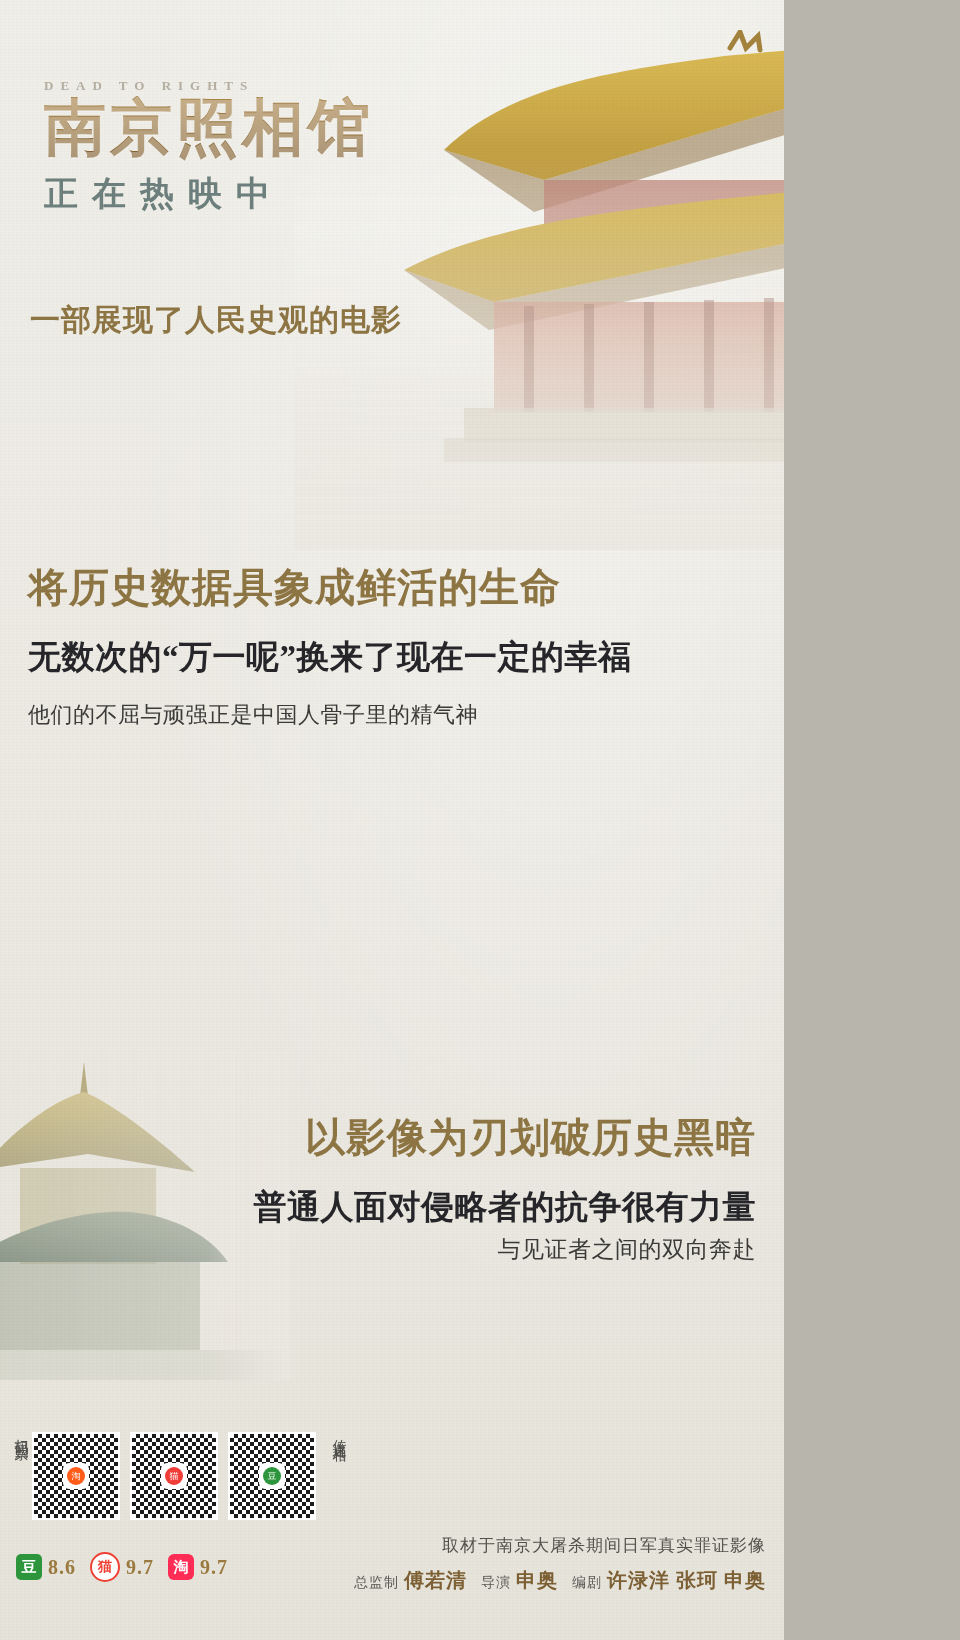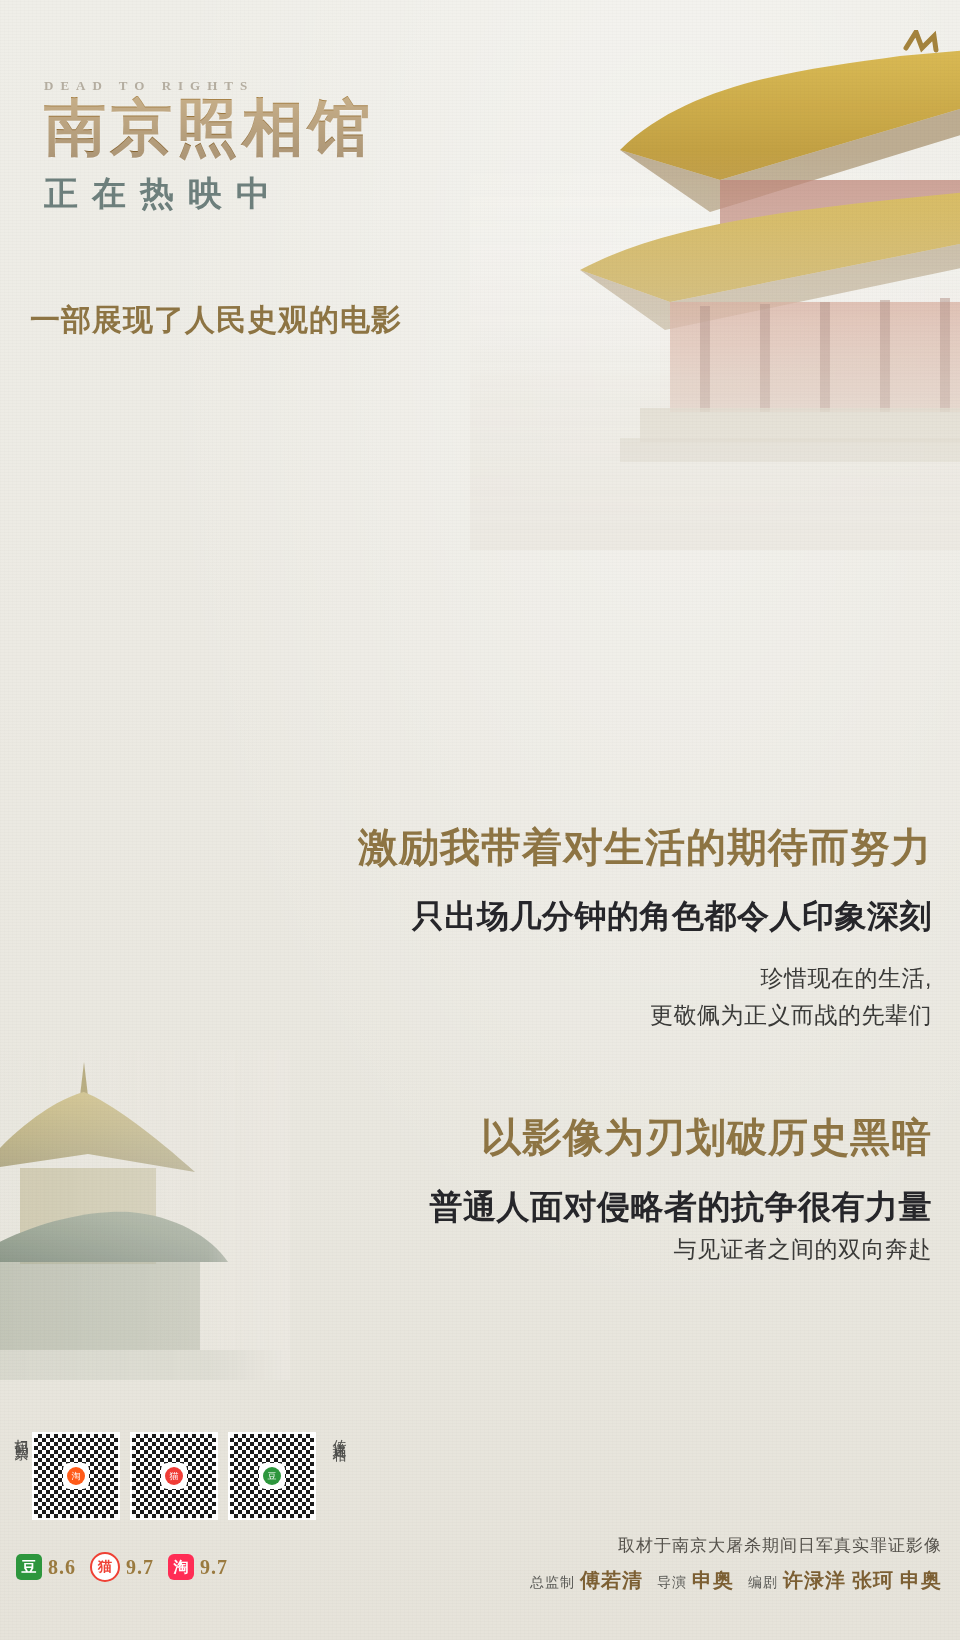--- a/index.html
+++ b/index.html
@@ -2,21 +2,21 @@
 <html lang="zh"><head>
 <meta charset="utf-8">
 <style>
   html, body {
     margin: 0;
     padding: 0;
     background: #b8b5ad;
   }
   .poster {
     position: relative;
-    width: 960px;
+    width: 784px;
     height: 1640px;
     overflow: hidden;
     background:
       radial-gradient(ellipse at 70% 18%, rgba(255,255,255,0.35) 0%, rgba(255,255,255,0) 55%),
       linear-gradient(180deg, #efeee8 0%, #eceae3 40%, #e9e7df 70%, #e6e3da 100%);
     font-family: "Liberation Sans", "DejaVu Sans", sans-serif;
     color: #2e2e2c;
   }
   
   .paper-noise {
@@ -292,27 +292,26 @@
   <div class="header">
     <div class="eyebrow">DEAD TO RIGHTS</div>
     <div class="film-title">南京照相馆</div>
     <div class="now-showing">正在热映中</div>
   </div>
 
   <div class="block" id="block1">
     <div class="h-line">一部展现了人民史观的电影</div>
   </div>
 
-
-  <div class="block" id="block3">
-    <div class="h-line">激励我带着对生活的期待而努力</div>
-    <div class="s-line">只出场几分钟的角色都令人印象深刻</div>
-    <div class="t-line">珍惜现在的生活,</div>
-    <div class="t-line" style="margin-top:2px">更敬佩为正义而战的先辈们</div>
-  </div>
+  <div class="block" id="block2">
+    <div class="h-line">将历史数据具象成鲜活的生命</div>
+    <div class="s-line">无数次的“万一呢”换来了现在一定的幸福</div>
+    <div class="t-line">他们的不屈与顽强正是中国人骨子里的精气神</div>
+  </div>
+
 
   <div class="block" id="block4">
     <div class="h-line">以影像为刃划破历史黑暗</div>
     <div class="s-line">普通人面对侵略者的抗争很有力量</div>
     <div class="t-line" style="margin-top:2px">与见证者之间的双向奔赴</div>
   </div>
 
   <div class="footer">
 
     <div class="qr-area">

